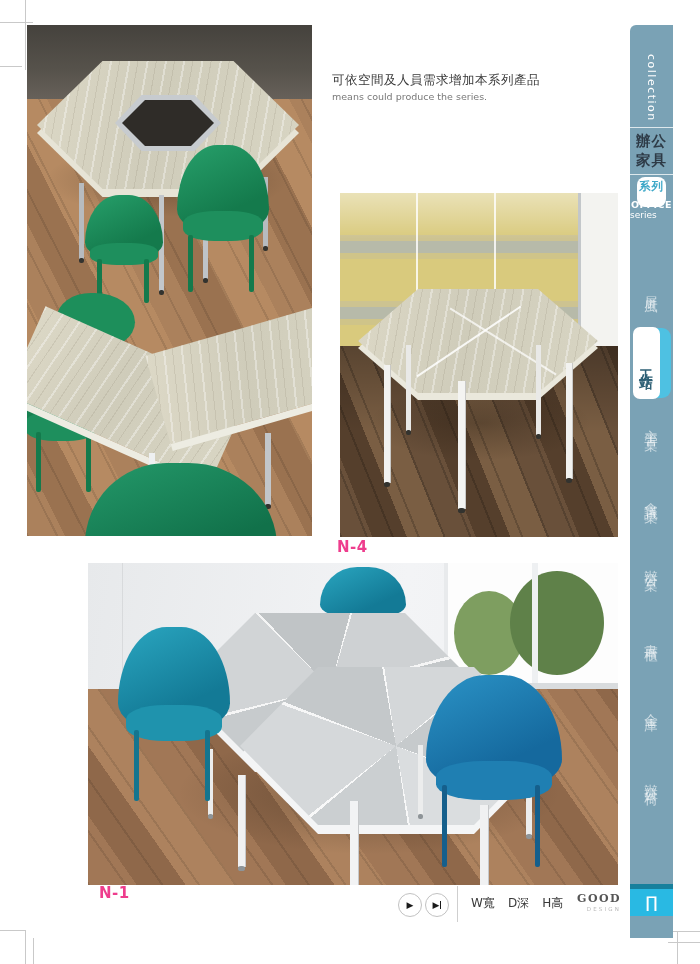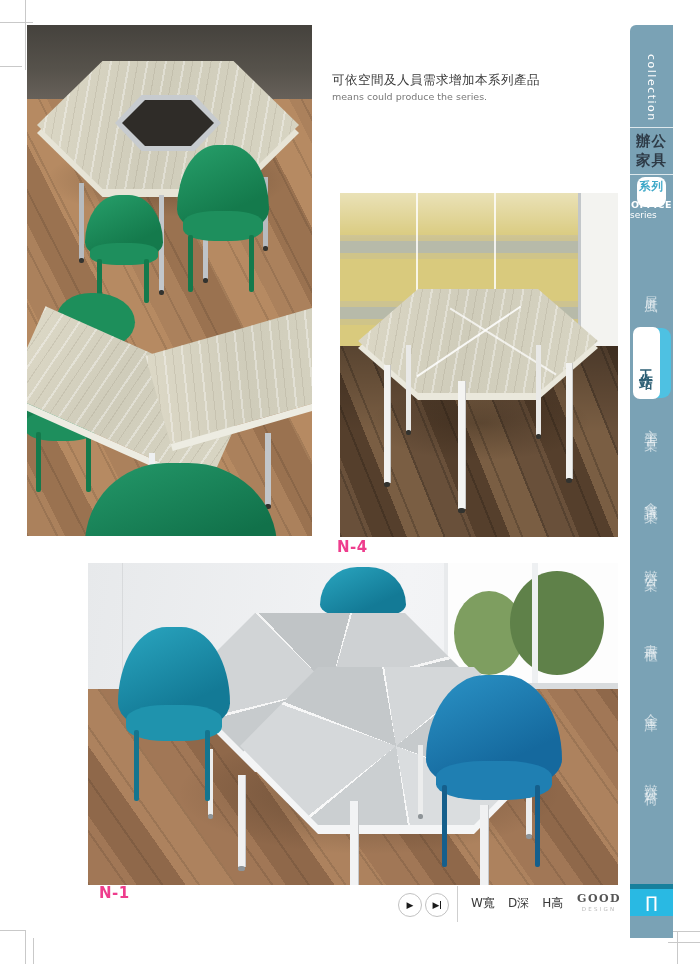--- a/index.html
+++ b/index.html
@@ -52,21 +52,21 @@
   .pcode{position:absolute;font-size:15px;font-weight:bold;color:#ee3d8d;letter-spacing:.5px;}
 
   
   .footer{position:absolute;left:390px;top:885px;width:235px;height:40px;}
   .pbtn{position:absolute;top:8px;width:22px;height:22px;border:1px solid #c2c2c2;border-radius:50%;
     background:#fff;color:#1a1a1a;font-size:9px;line-height:22px;text-align:center;}
   .pbtn .bar{display:inline-block;width:1.5px;height:8px;background:#1a1a1a;vertical-align:-1px;margin-left:.5px;}
   .fdiv{position:absolute;left:67px;top:1px;width:1px;height:36px;background:#cfcfcf;}
   .sizes{position:absolute;left:81px;top:10px;font-size:12px;color:#3a3a3a;white-space:nowrap;}
   .sizes span{margin-right:13px;}
-  .gdlogo{position:absolute;left:187px;top:7px;text-align:center;color:#555;}
+  .gdlogo{position:absolute;left:187px;top:7px;text-align:right;color:#555;}
   .gdlogo .g1{font-family:"DejaVu Serif","Liberation Serif",serif;font-weight:bold;font-size:11px;letter-spacing:1.5px;display:block;}
   .gdlogo .g2{font-size:5.5px;letter-spacing:2.2px;color:#b8b8b8;display:block;margin-top:1px;}
 
   
   .sidebar{position:absolute;left:630px;top:25px;width:43px;height:913px;background:#7aa2b5;
     border-top-left-radius:6px;}
   .sb-collection{position:absolute;top:22px;left:0;width:43px;height:82px;display:flex;align-items:center;justify-content:center;
     writing-mode:vertical-rl;color:#fff;font-size:11px;letter-spacing:1.5px;}
   .sb-div{position:absolute;left:0;width:43px;height:1px;background:rgba(255,255,255,.75);}
   .sb-cat{position:absolute;top:107px;left:0;width:43px;text-align:center;color:#2e3b47;

